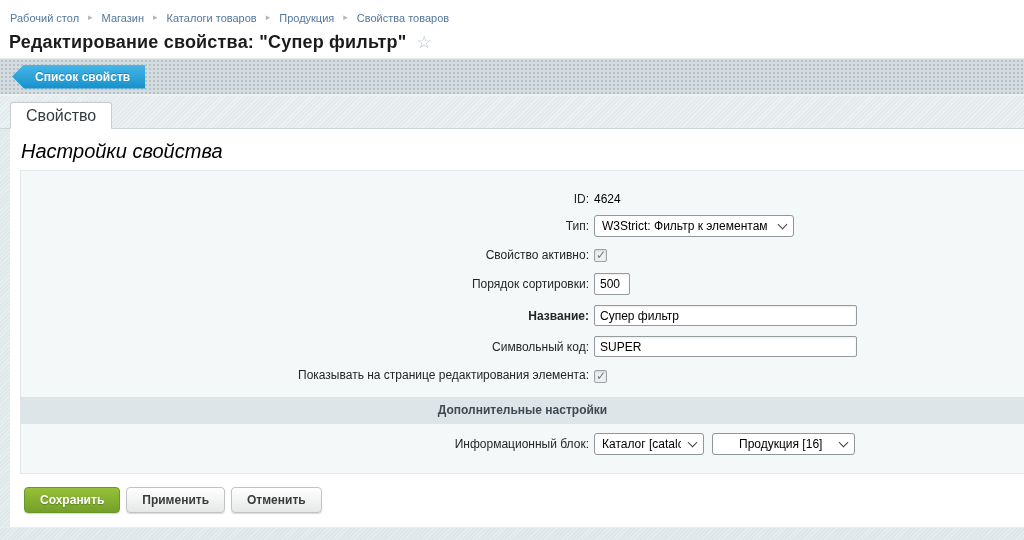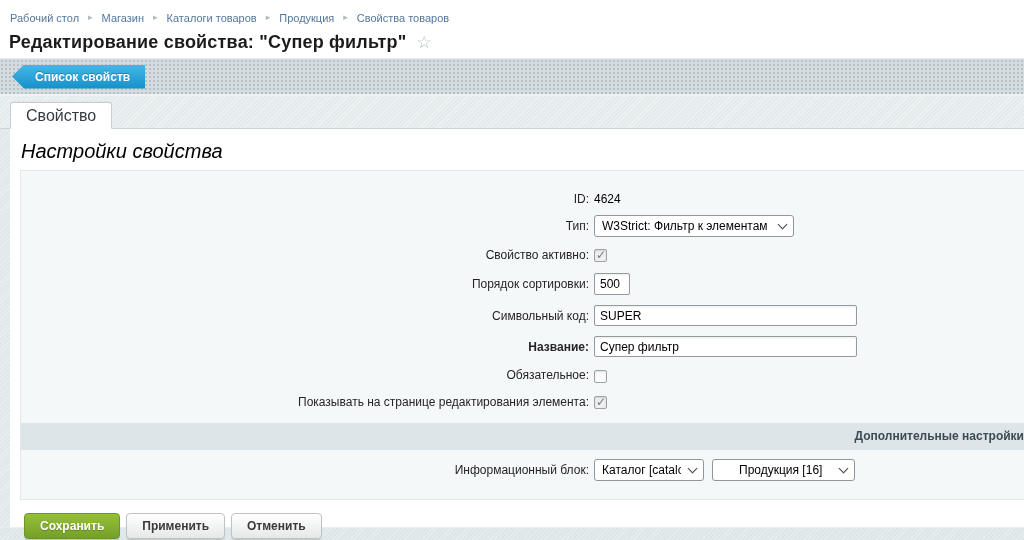--- a/index.html
+++ b/index.html
@@ -104,21 +104,21 @@
     box-shadow:inset 0 1px 2px rgba(0,0,0,.12);vertical-align:middle;cursor:pointer;
     position:relative;
   }
   .checkbox.checked{background:#efefef;}
   .checkbox.checked::after{
     content:"\2713";position:absolute;left:1px;top:-2px;
     font-size:12px;font-weight:bold;color:#70777b;
   }
   
   .sub-header{
-    margin-top:8px;height:27px;line-height:27px;text-align:right;
+    margin-top:8px;height:27px;line-height:27px;text-align:center;
     background:#dee5e8;font-size:12px;font-weight:bold;color:#3e4a52;
   }
   tr.row-iblock td{padding-top:9px;padding-bottom:4px;}
   
   .btn-row{margin:13px 0 0 14px;display:flex;align-items:center;}
   .btn{
     height:26px;box-sizing:border-box;border-radius:4px;cursor:pointer;
     font-family:inherit;font-size:12px;font-weight:bold;padding:0 15px;
     margin-right:6px;box-shadow:0 1px 1px rgba(0,0,0,.15);
   }
@@ -195,35 +195,29 @@
             <span class="checkbox checked"></span>
           </td>
         </tr>
         <tr>
           <td class="lbl">Порядок сортировки:</td>
           <td class="ctl">
             <input class="txt w-sort" value="500" style="">
           </td>
         </tr>
         <tr>
+          <td class="lbl bold">Название:</td>
+          <td class="ctl">
+            <input class="txt w-wide" value="Супер фильтр" style="">
+          </td>
+        </tr>
+        <tr>
           <td class="lbl">Символьный код:</td>
           <td class="ctl">
             <input class="txt w-wide" value="SUPER" style="">
-          </td>
-        </tr>
-        <tr>
-          <td class="lbl bold">Название:</td>
-          <td class="ctl">
-            <input class="txt w-wide" value="Супер фильтр" style="">
-          </td>
-        </tr>
-        <tr class="row-check">
-          <td class="lbl">Обязательное:</td>
-          <td class="ctl">
-            <span class="checkbox"></span>
           </td>
         </tr>
         <tr class="row-check">
           <td class="lbl">Показывать на странице редактирования элемента:</td>
           <td class="ctl">
             <span class="checkbox checked"></span>
           </td>
         </tr>
       </tbody>
         </table>

